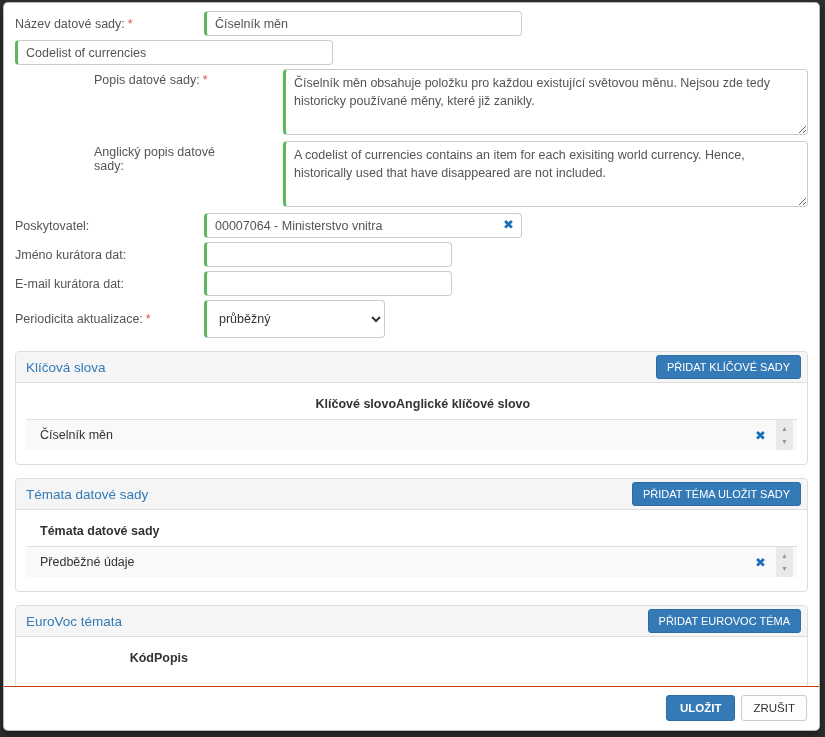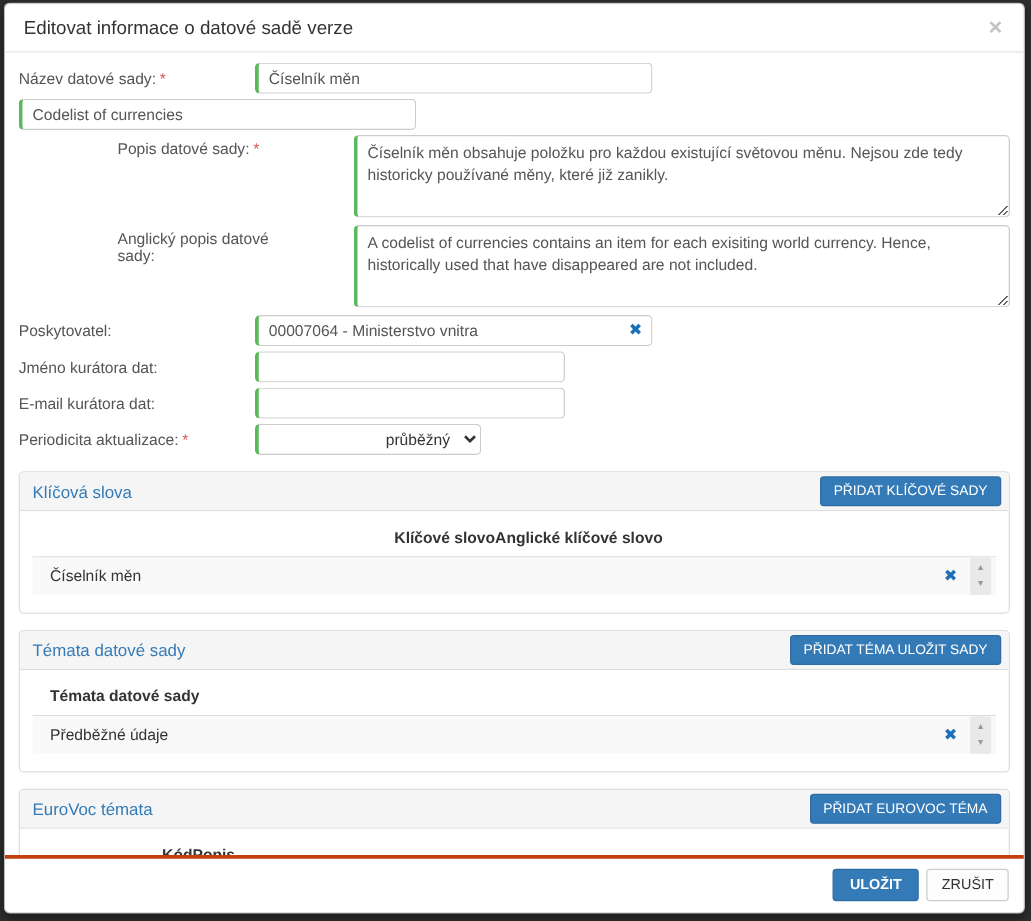--- a/index.html
+++ b/index.html
@@ -37,21 +37,21 @@
   .req { color:#d9534f; margin-left:3px; }
   .ctl {
     border:1px solid #ccc; border-left:3px solid #5cb85c; border-radius:4px;
     font-size:12.5px; color:#555; font-family:"Liberation Sans","DejaVu Sans",sans-serif;
     padding:2px 8px; background:#fff; outline:none;
   }
   input.ctl { height:25px; }
   .w-name { width:318px; }
   .w-curator { width:248px; }
   textarea.ctl { width:525px; height:66px; padding:4px 8px; resize:both; line-height:1.45; }
-  select.ctl { width:181px; height:25px; color:#333;text-align:right; }
+  select.ctl { width:181px; height:38px; color:#333; }
   .input-wrap { position:relative; display:inline-block; }
   .clear-x {
     position:absolute; right:8px; top:4px; color:#1c70b8; font-weight:bold;
     font-size:13px; line-height:1.2; cursor:pointer;
   }
 
   
   .panel { border:1px solid #ddd; border-radius:4px; margin-top:13px; background:#fff; }
   .panel-heading {
     background:#f5f5f5; border-bottom:1px solid #ddd; border-radius:4px 4px 0 0;
@@ -77,43 +77,39 @@
   .row-x { color:#1c70b8; font-weight:bold; font-size:13px; cursor:pointer; margin-right:10px; }
   .spinner {
     width:17px; height:30px; background:#e9e9e9; border-radius:2px;
     display:flex; flex-direction:column; align-items:center; justify-content:space-evenly;
     margin-right:4px; cursor:pointer;
   }
   .spinner span { font-size:7px; color:#999; line-height:1; }
 
   
   .modal-footer {
-    flex:0 0 auto; border-top:3px solid #c2410c; padding:8px 12px 9px 12px;
+    flex:0 0 auto; border-top:1px solid #c2410c; padding:8px 12px 9px 12px;
     display:flex; justify-content:flex-end; gap:6px; align-items:center;
   }
   .btn-save {
     background:#337ab7; border:1px solid #2e6da4; color:#fff; font-size:11.5px;
     font-weight:bold; padding:6px 13px; border-radius:3px; cursor:pointer;
     font-family:"Liberation Sans","DejaVu Sans",sans-serif;
   }
   .btn-cancel {
     background:#fdfdfd; border:1px solid #ccc; color:#333; font-size:11.5px;
     padding:6px 11px; border-radius:3px; cursor:pointer;
     font-family:"Liberation Sans","DejaVu Sans",sans-serif;
   }
 </style>
 </head>
 <body>
 
 <div class="modal">
 
-  <div class="modal-header">
-    <div class="modal-title">Editovat informace o datové sadě verze</div>
-    <button class="close-btn">×</button>
-  </div>
 
   <div class="modal-body">
 
     <div class="form-row">
       <div class="form-label"><span>Název datové sady:</span><span class="req">*</span></div>
       <input class="ctl w-name" value="Číselník měn" style="">
     </div>
 
     <div class="form-row">
       <input class="ctl w-name" value="Codelist of currencies" style="">

